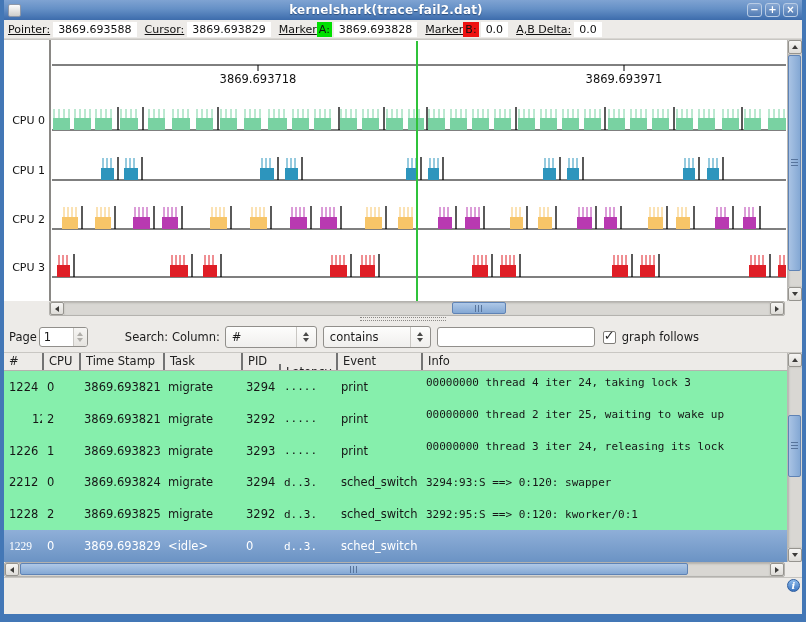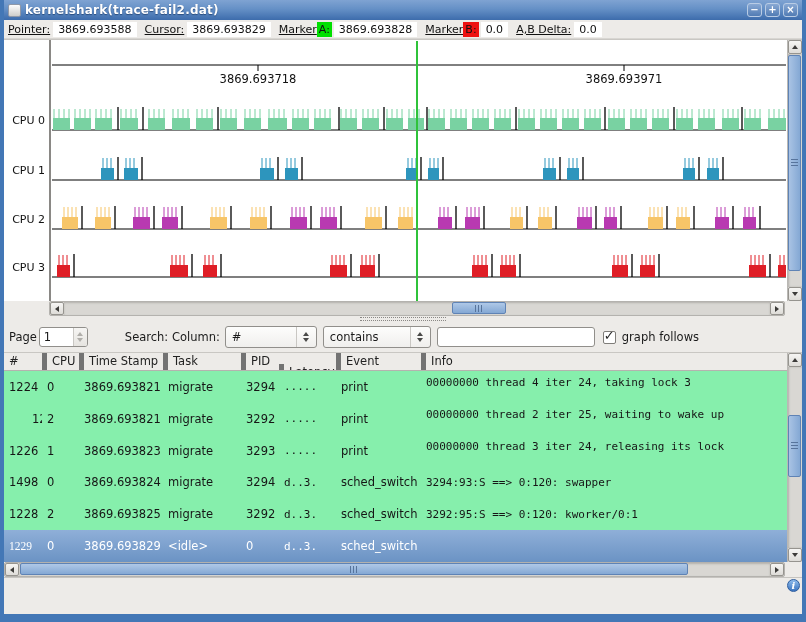--- a/index.html
+++ b/index.html
@@ -2,21 +2,21 @@
 <html><head>
 <meta charset="utf-8">
 <style>
   * { margin:0; padding:0; box-sizing:border-box; }
   html,body { width:806px; height:622px; background:#d8d6d2; font-family:"DejaVu Sans","Liberation Sans",sans-serif; }
   .window { width:806px; height:622px; border-left:4px solid #4377B6; border-right:4px solid #4377B6; border-bottom:8px solid #4377B6; background:#EDEBE8; display:flex; flex-direction:column; overflow:hidden; }
 
   
   .titlebar { height:20px; background:linear-gradient(#7FA3D2,#6590C6 45%,#3D6CAC); display:flex; align-items:center; padding:0 4px; flex:0 0 auto; }
   .win-icon { width:13px; height:13px; background:linear-gradient(#fdfdfd,#cfcecb); border:1px solid #8f98a8; border-radius:2px; margin-right:4px; }
-  .title-text { flex:1; color:#fff; font-size:12px; font-weight:bold; text-shadow:0 1px 1px #2a4d7e; letter-spacing:.2px; }
+  .title-text { flex:1; text-align:center; color:#fff; font-size:12px; font-weight:bold; text-shadow:0 1px 1px #2a4d7e; letter-spacing:.2px; }
   .win-btns { display:flex; gap:3px; }
   .win-btn { width:15px; height:14px; border:1px solid #b9cce5; border-radius:3px; background:linear-gradient(#89a9d4,#527cb4); color:#fff; font-size:10px; line-height:11px; text-align:center; font-weight:bold; }
 
   
   .menubar { height:20px; background:#EFEEEB; display:flex; align-items:center; padding-left:4px; font-size:11px; color:#1a1a1a; flex:0 0 auto; border-bottom:1px solid #E2E0DC; }
   .menu-item { padding:2px 9px; }
 
   
   .infobar { height:19px; background:#EDEBE8; border-bottom:1px solid #D8D6D2; display:flex; align-items:center; padding-left:4px; font-size:11px; color:#111; flex:0 0 auto; }
   .ib-label { margin-right:3px; white-space:pre;text-decoration:underline; }
@@ -67,21 +67,21 @@
   .search-entry { width:158px; height:20px; border:1px solid #918F8B; border-radius:3px; background:#fff; font-size:11.5px; padding:0 5px; font-family:inherit; }
   .checkbox-wrap { display:flex; align-items:center; margin-left:8px; }
   .checkbox { width:13px; height:13px; background:#fff; border:1px solid #7f7d79; border-radius:2px; position:relative; }
   .checkbox .mark { position:absolute; top:-4px; left:0px; font-size:13px; color:#2b2b2b; font-weight:bold; }
   .checkbox-label { margin-left:6px; }
 
   
   .table-wrap { height:210px; display:flex; background:#fff; border-top:1px solid #c9c7c3; flex:0 0 auto; }
   .etable { width:783px; display:flex; flex-direction:column; overflow:hidden; }
   .thead { height:18px; display:flex; background:#EDEBE8; border-bottom:1px solid #b5b3af; flex:0 0 auto; }
-  .th { font-size:11.5px; color:#222; padding:1px 0 0 5px; border-left:5px solid #737373; white-space:nowrap; overflow:hidden; }
+  .th { font-size:11.5px; color:#222; padding:1px 0 0 5px; border-left:2px solid #737373; white-space:nowrap; overflow:hidden; }
   .th:first-child { border-left:none; }
   .trow { height:32px; display:flex; align-items:stretch; background:#86efac; font-size:11.5px; color:#161616; }
   .trow.selected { background:linear-gradient(#8FAFD8,#6B93C4); color:#fff; }
   .td { display:flex; align-items:center; padding-left:5px; white-space:nowrap; overflow:hidden; }
   .td.mono { font-family:"DejaVu Sans Mono","Liberation Mono",monospace; font-size:11px; }
   .td.top { align-items:flex-start; padding-top:5px; }
 
   
   .statusbar { height:15px; background:#EDEBE8; border-top:1px solid #c6c4c0; display:flex; align-items:center; justify-content:flex-end; padding-right:2px; flex:0 0 auto; }
   .info-icon { width:13px; height:13px; border-radius:50%; background:linear-gradient(#8FBCEC,#3B74C0); border:1px solid #2d5d9e; color:#fff; font-family:"DejaVu Serif","Liberation Serif",serif; font-style:italic; font-weight:bold; font-size:10px; line-height:11px; text-align:center; }
@@ -643,21 +643,21 @@
           <div class="td" style="width: 38px;">1226</div>
           <div class="td" style="width: 37px;">1</div>
           <div class="td" style="width: 84px;">3869.693823</div>
           <div class="td" style="width: 78px;">migrate</div>
           <div class="td" style="width: 38px;">3293</div>
           <div class="td mono" style="width: 57px;">.....</div>
           <div class="td" style="width: 85px;">print</div>
           <div class="td mono top" style="width: auto; flex: 1 1 0%;">00000000 thread 3 iter 24, releasing its lock</div>
         </div>
         <div class="trow">
-          <div class="td" style="width: 38px;">1498</div>
+          <div class="td" style="width: 38px;">2212</div>
           <div class="td" style="width: 37px;">0</div>
           <div class="td" style="width: 84px;">3869.693824</div>
           <div class="td" style="width: 78px;">migrate</div>
           <div class="td" style="width: 38px;">3294</div>
           <div class="td mono" style="width: 57px;">d..3.</div>
           <div class="td" style="width: 85px;">sched_switch</div>
           <div class="td mono" style="width: auto; flex: 1 1 0%;">3294:93:S ==&gt; 0:120: swapper</div>
         </div>
         <div class="trow">
           <div class="td" style="width: 38px;">1228</div>

